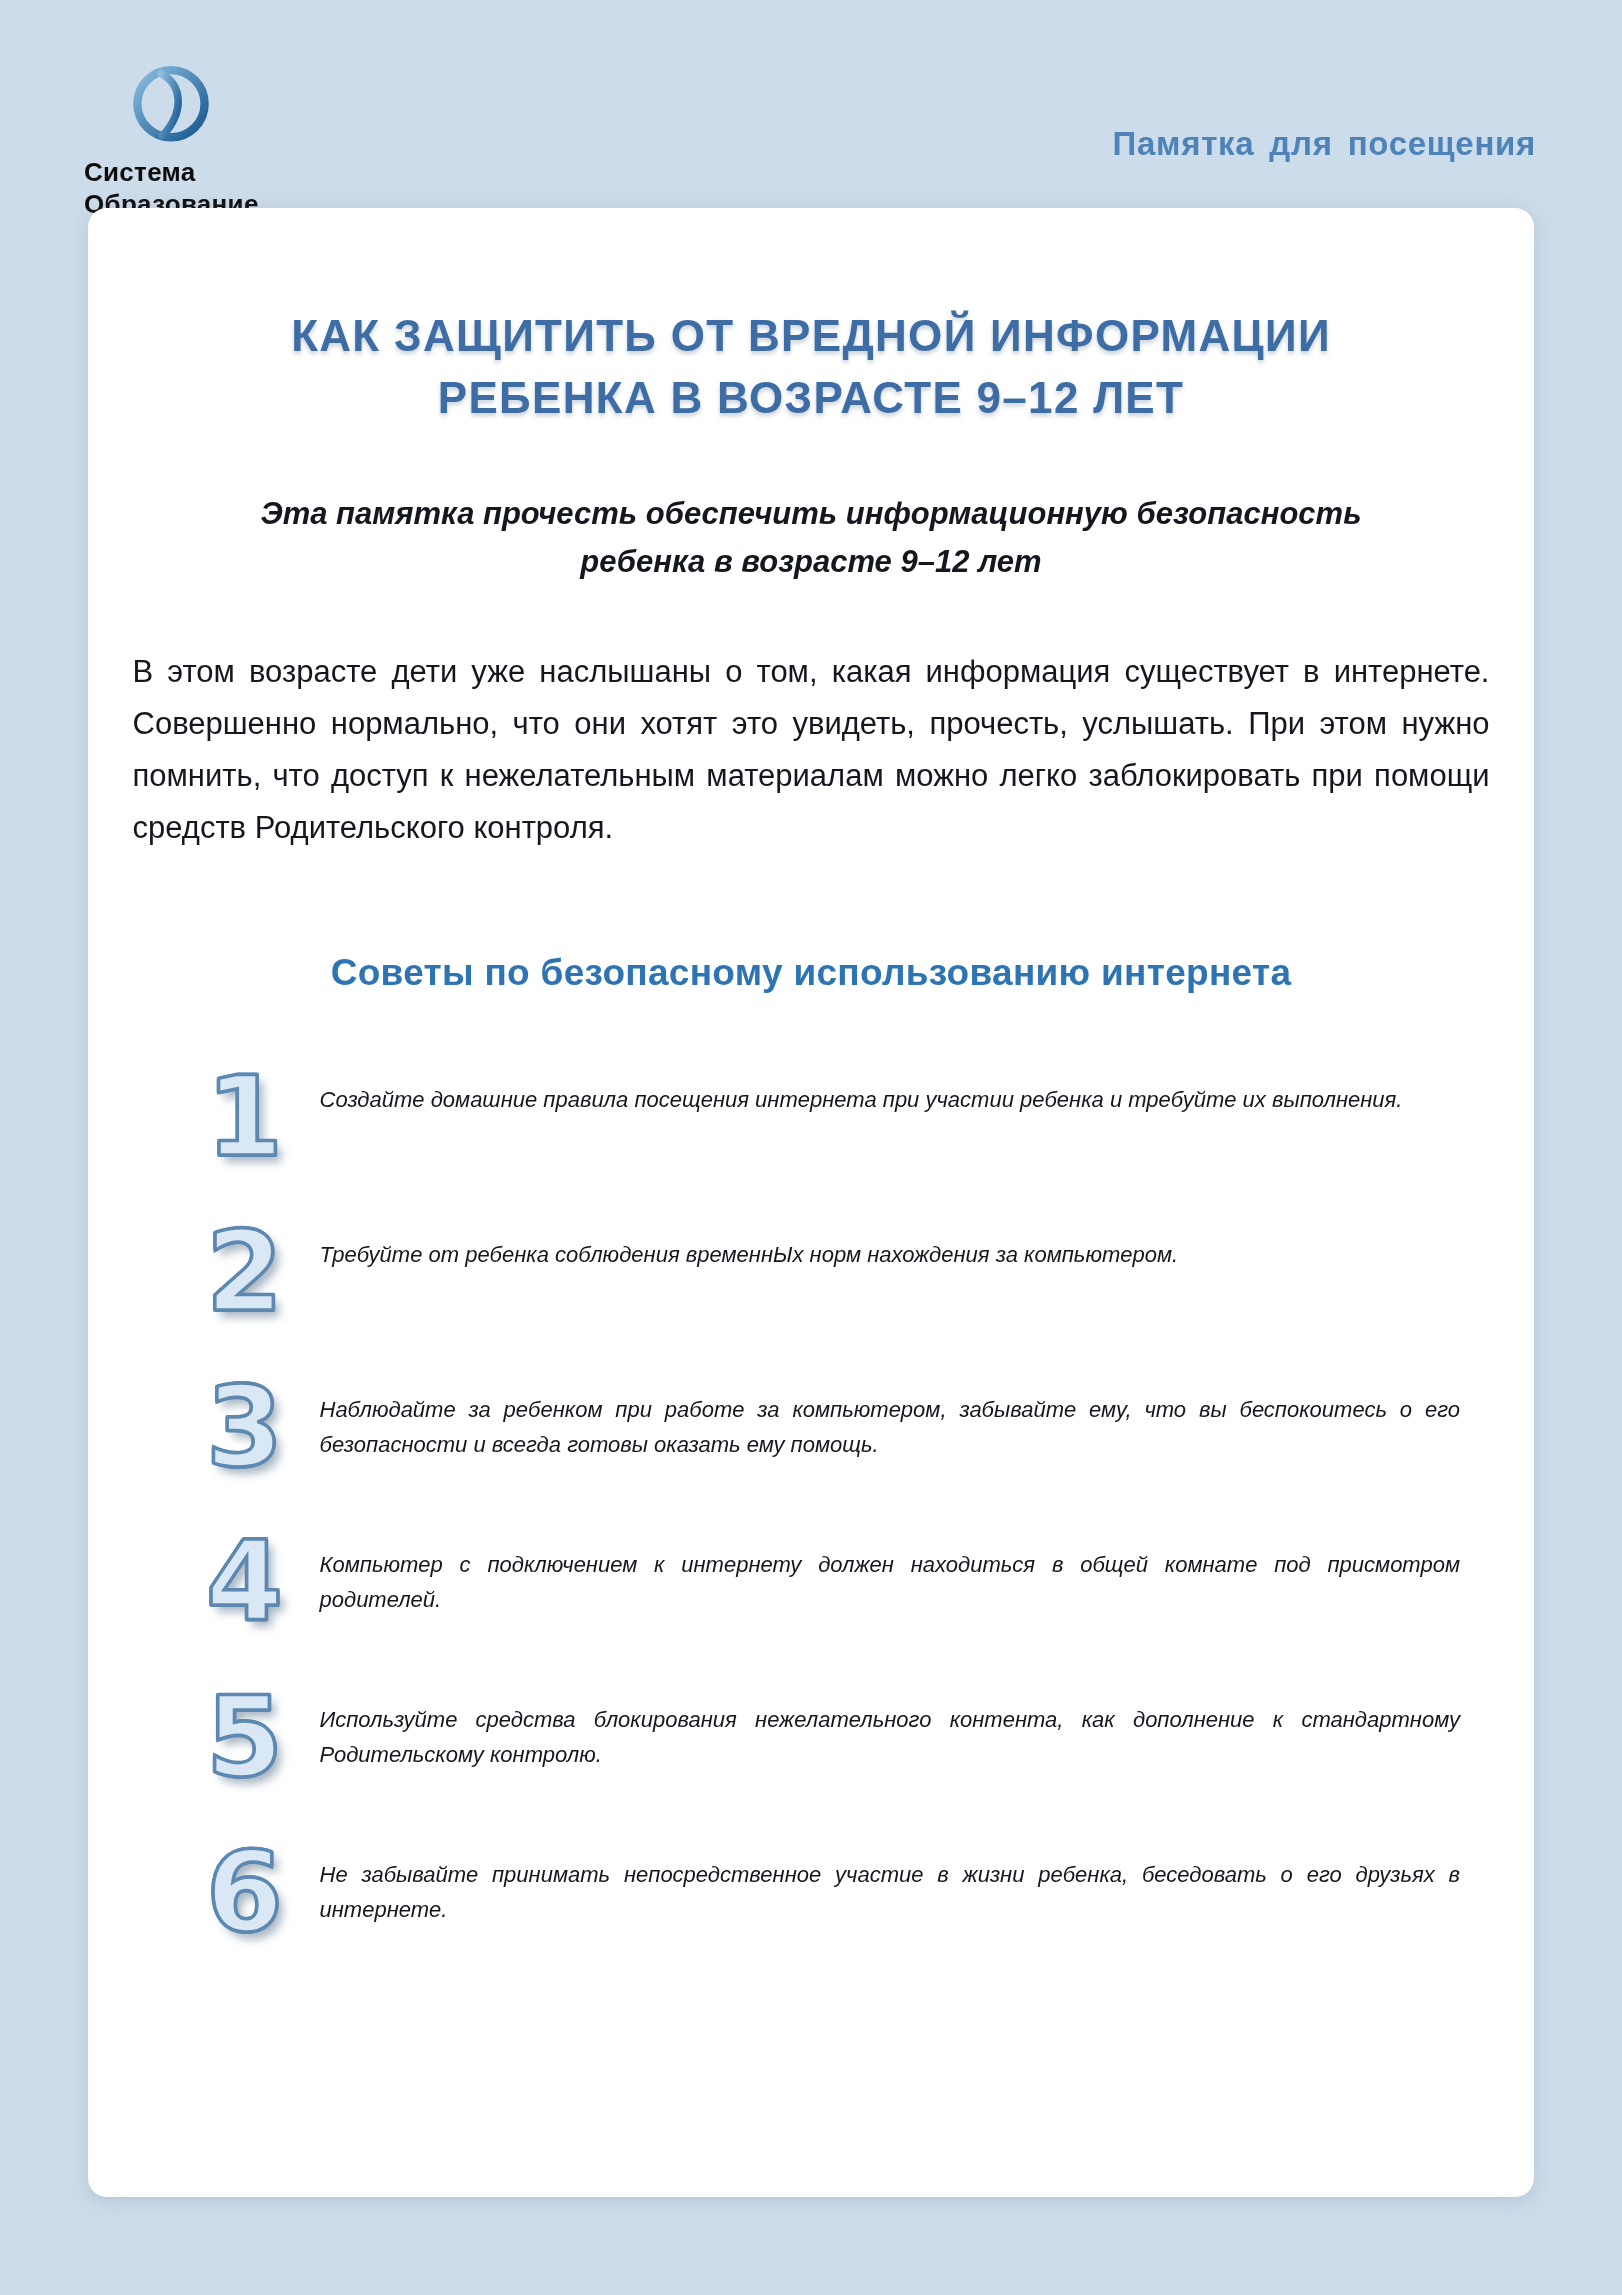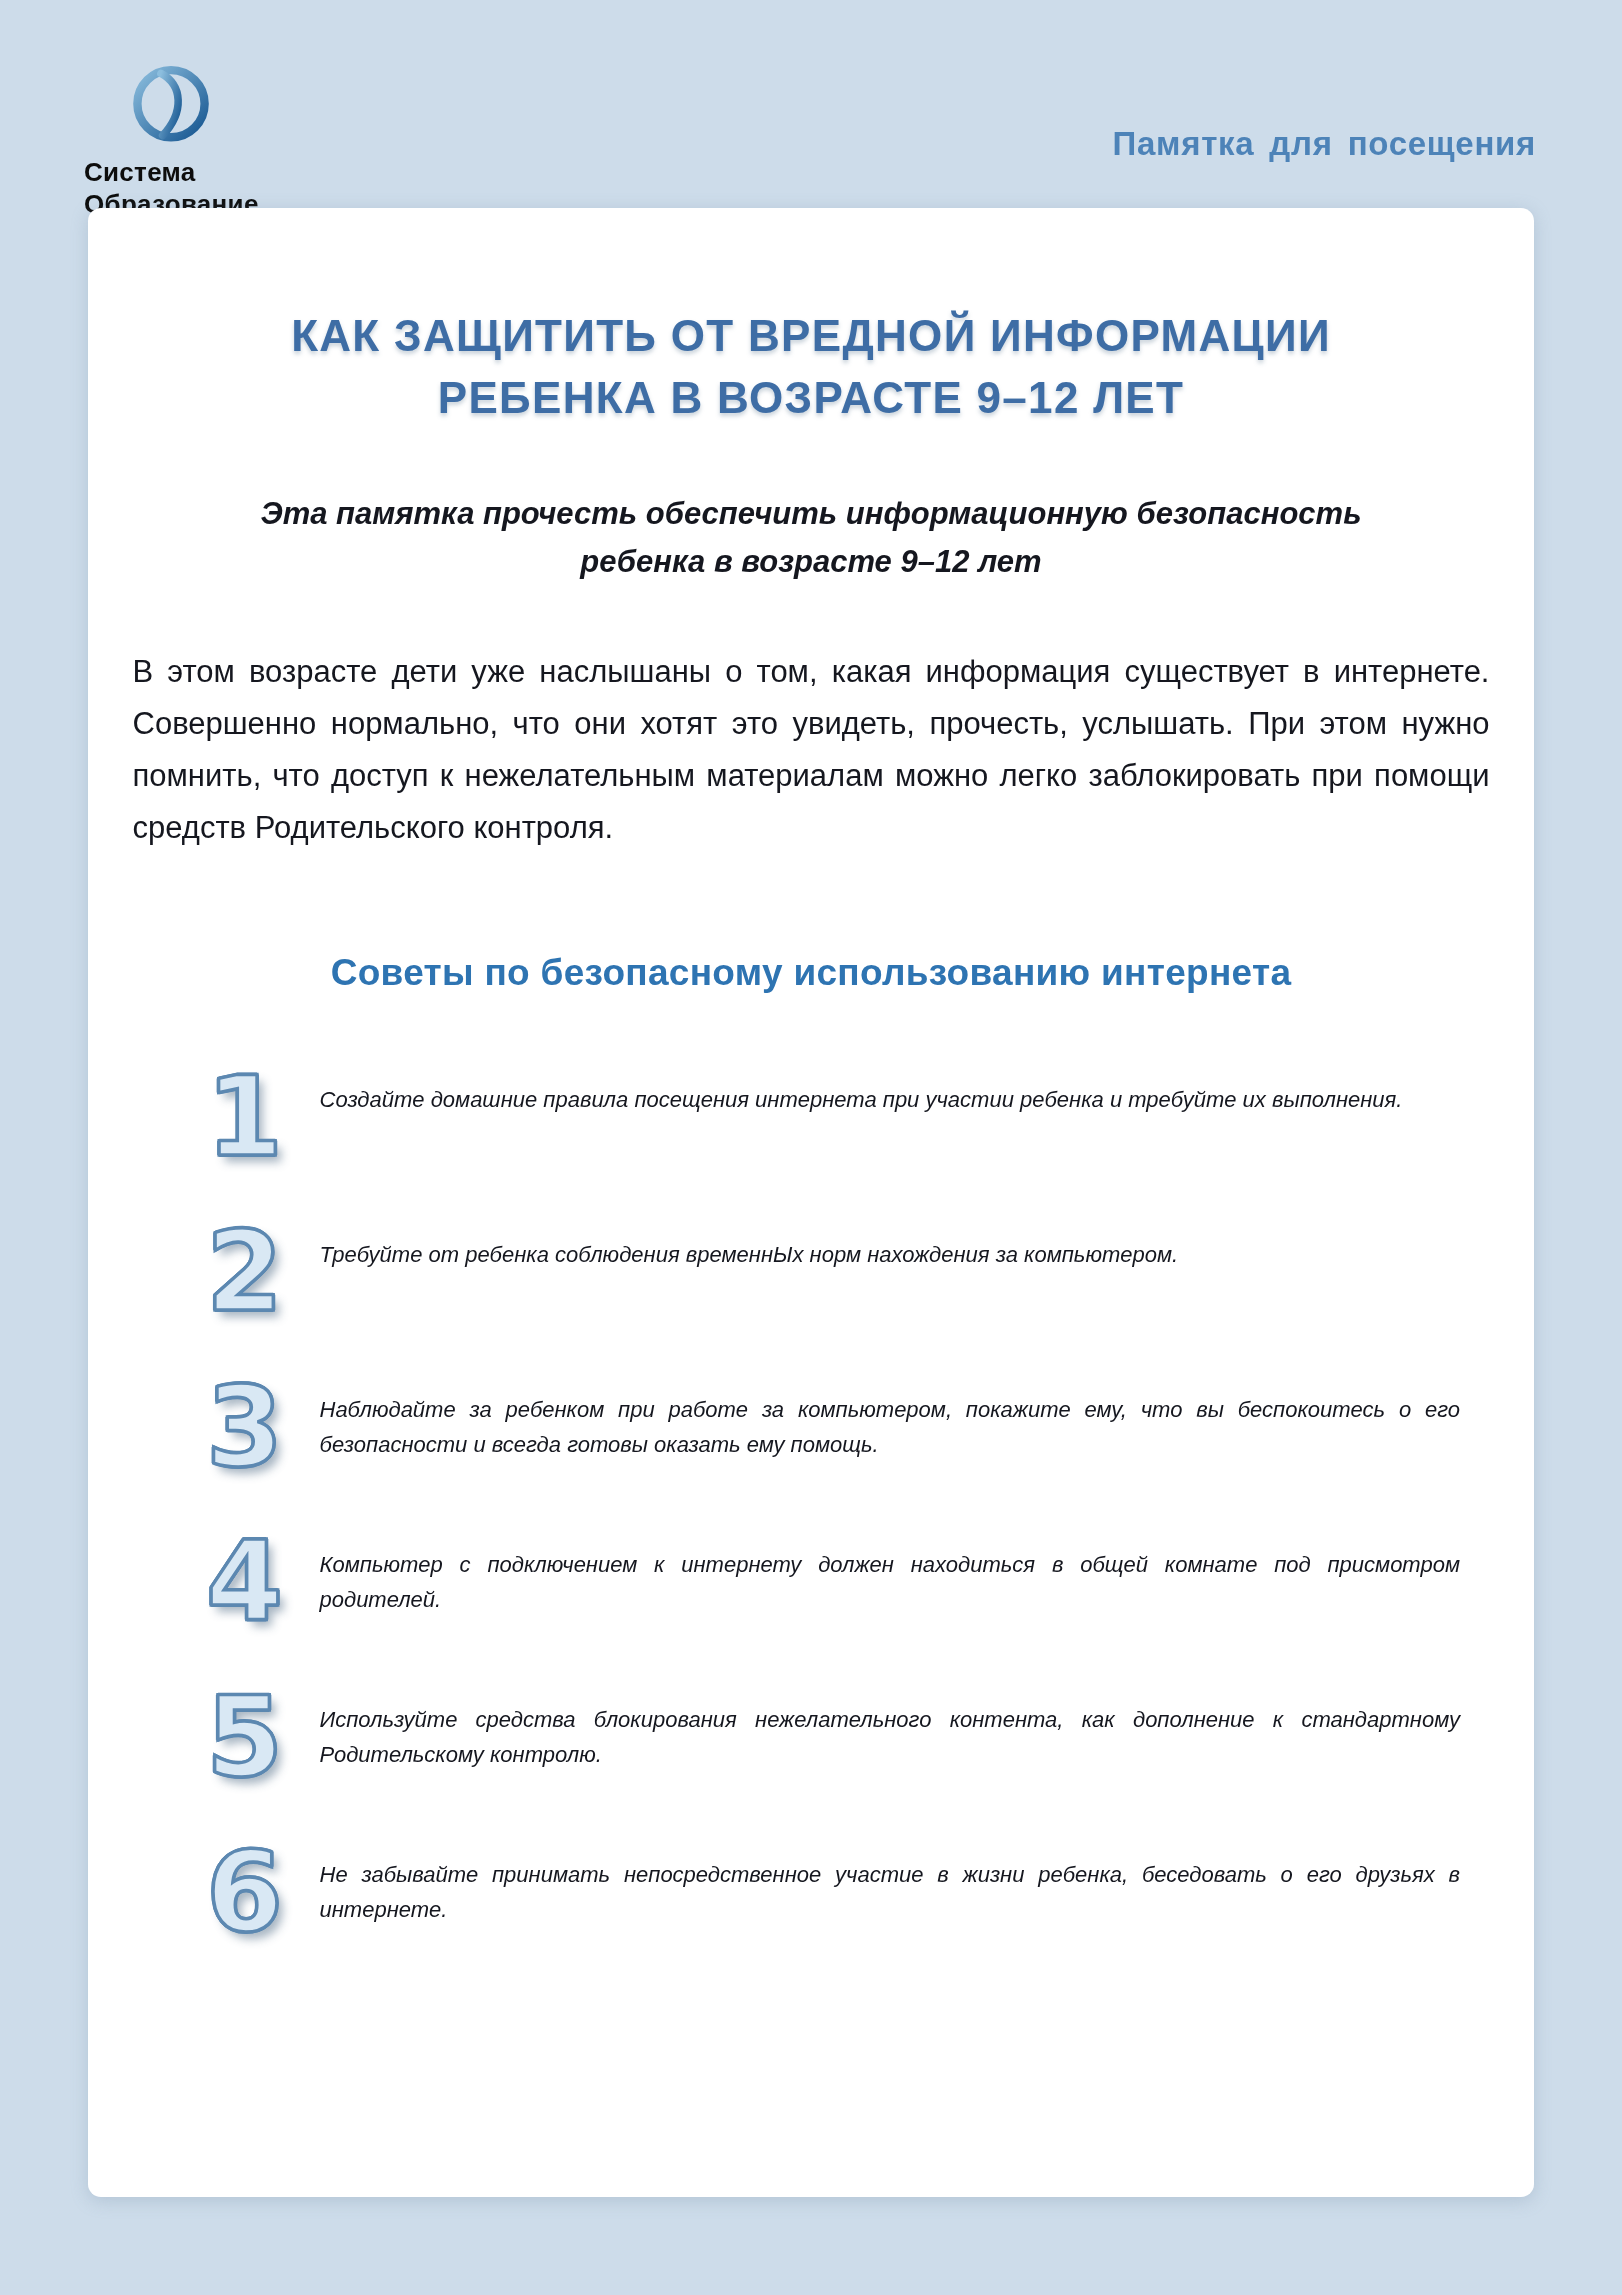--- a/index.html
+++ b/index.html
@@ -32,21 +32,21 @@
   .logo-line{display:block;}
   .badge{
     margin-top:65px;
     font-size:33px;font-weight:bold;color:var(--badge-blue);
     letter-spacing:0.7px;word-spacing:5.2px;
   }
   .card{
     position:absolute;left:88px;top:208px;
     width:1446px;height:1989px;
     background:var(--card-background);
-    border-radius:13px;
+    border-radius:19px;
     box-shadow:0 3.9px 17px rgba(110,135,160,.28);
     padding-top:97px;
   }
   .title{
     margin:0;text-align:center;
     color:var(--title-blue);
     font-size:44px;font-weight:bold;line-height:1.42;letter-spacing:1.3px;
     text-shadow:0 3.3px 4.6px rgba(100,125,150,.35);
   }
   .title-line{display:block;}
@@ -141,21 +141,21 @@
       <li class="tip">
         <span class="tip-number">1</span>
         <p class="tip-text">Создайте домашние правила посещения интернета при участии ребенка и требуйте их выполнения.</p>
       </li>
       <li class="tip">
         <span class="tip-number">2</span>
         <p class="tip-text">Требуйте от ребенка соблюдения временнЫх норм нахождения за компьютером.</p>
       </li>
       <li class="tip">
         <span class="tip-number">3</span>
-        <p class="tip-text">Наблюдайте за ребенком при работе за компьютером, покажите ему, что вы беспокоитесь о его безопасности и всегда готовы оказать ему помощь.</p>
+        <p class="tip-text">Наблюдайте за ребенком при работе за компьютером, забывайте ему, что вы беспокоитесь о его безопасности и всегда готовы оказать ему помощь.</p>
       </li>
       <li class="tip">
         <span class="tip-number">4</span>
         <p class="tip-text">Компьютер с подключением к интернету должен находиться в общей комнате под присмотром родителей.</p>
       </li>
       <li class="tip">
         <span class="tip-number">5</span>
         <p class="tip-text">Используйте средства блокирования нежелательного контента, как дополнение к стандартному Родительскому контролю.</p>
       </li>
       <li class="tip">

